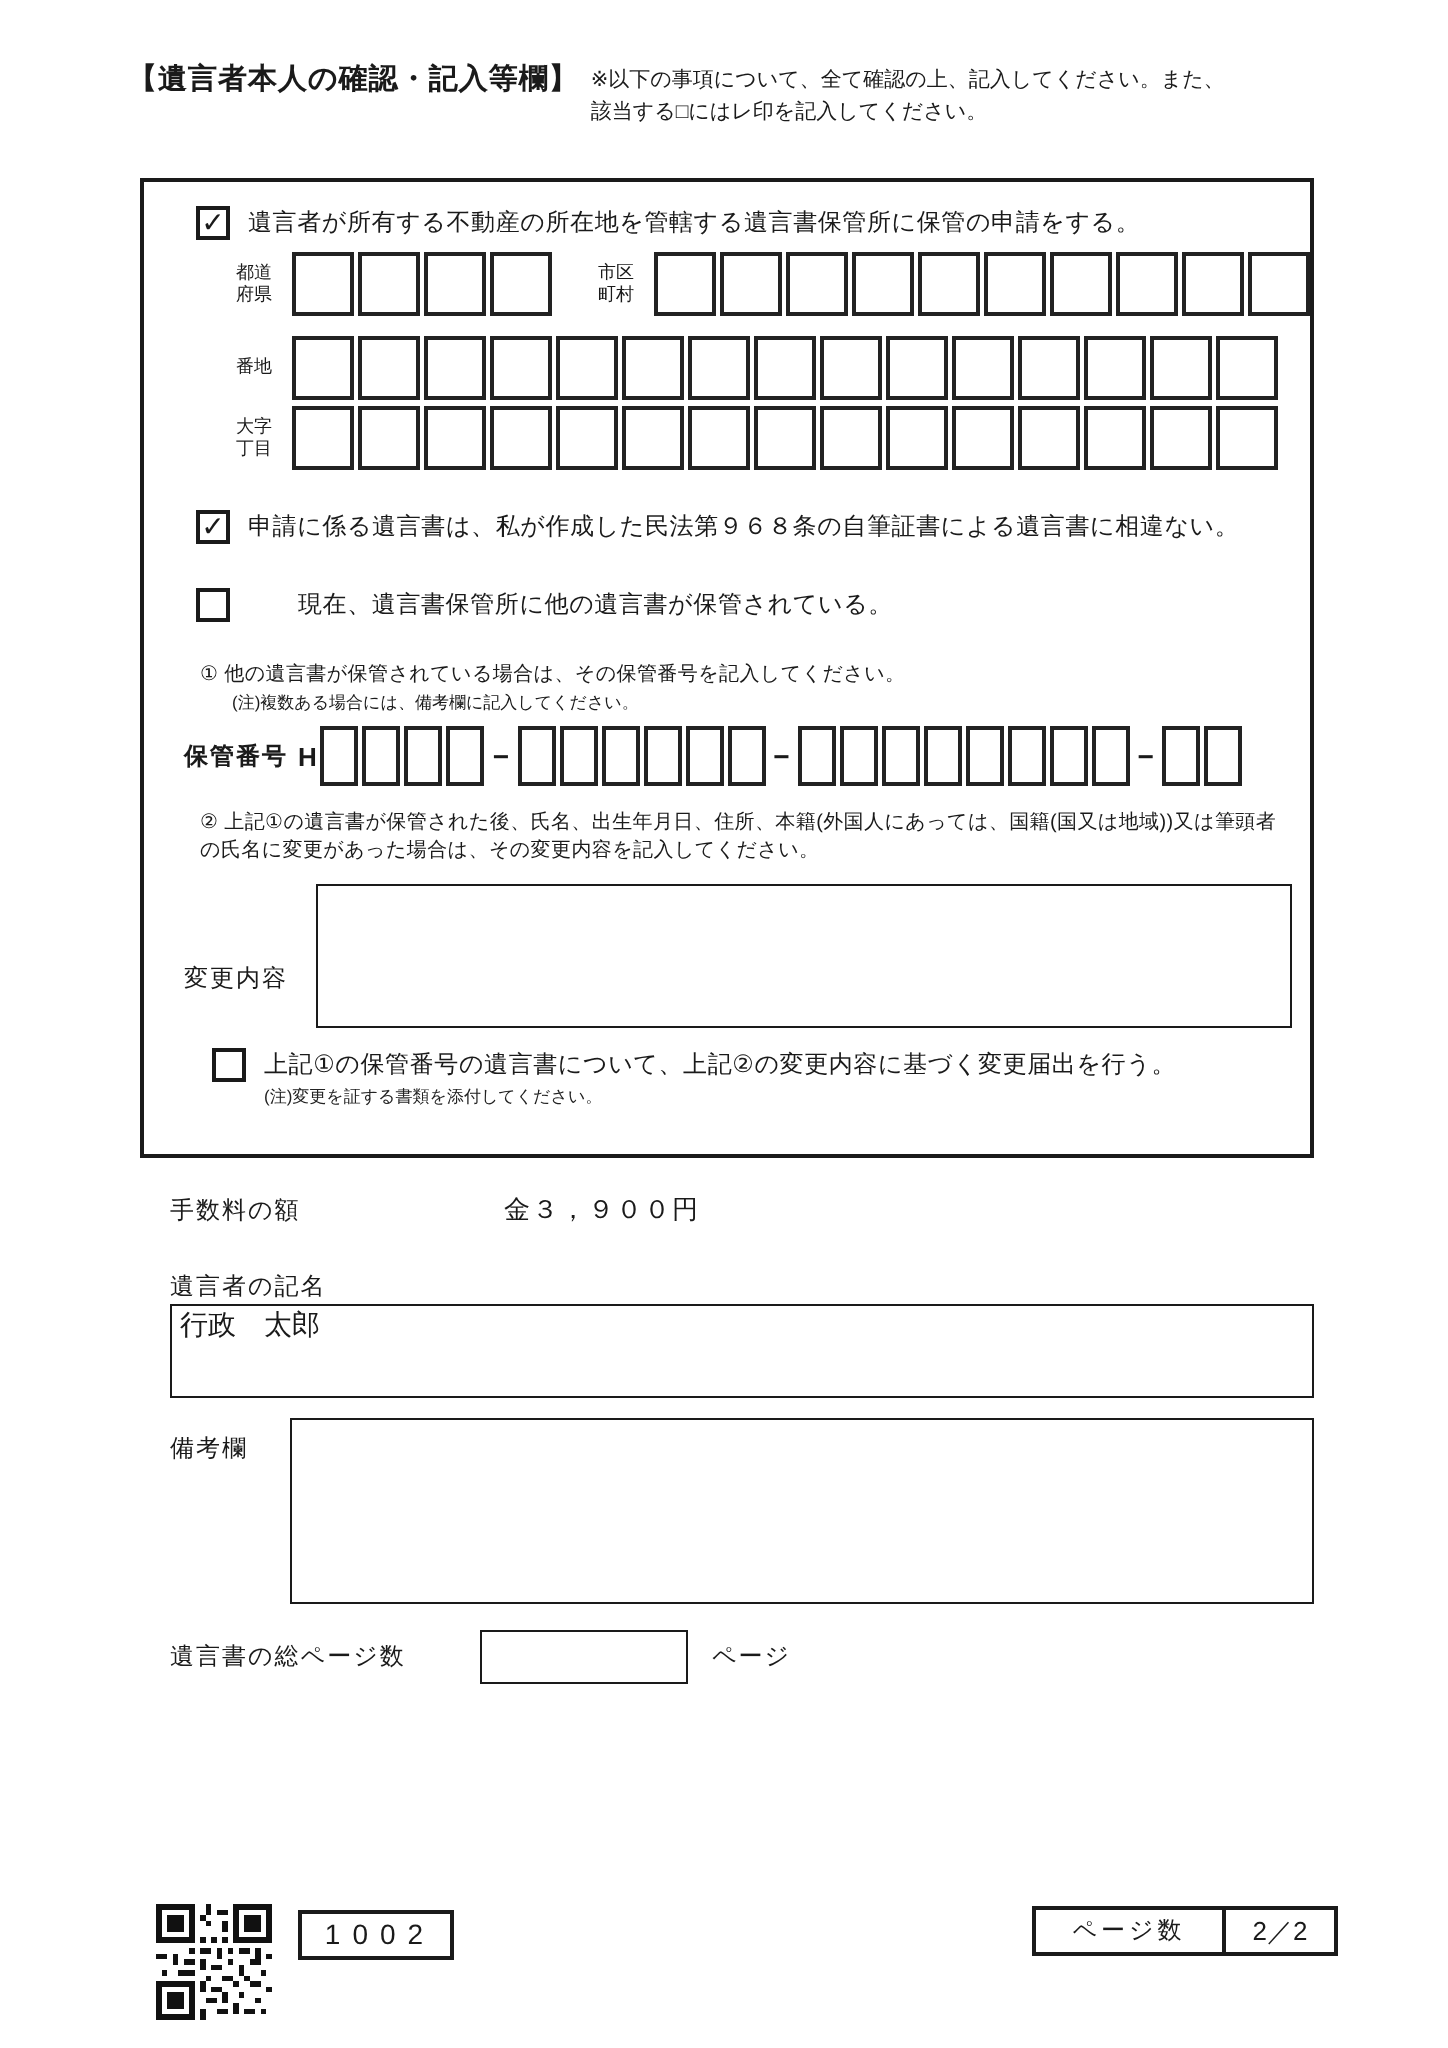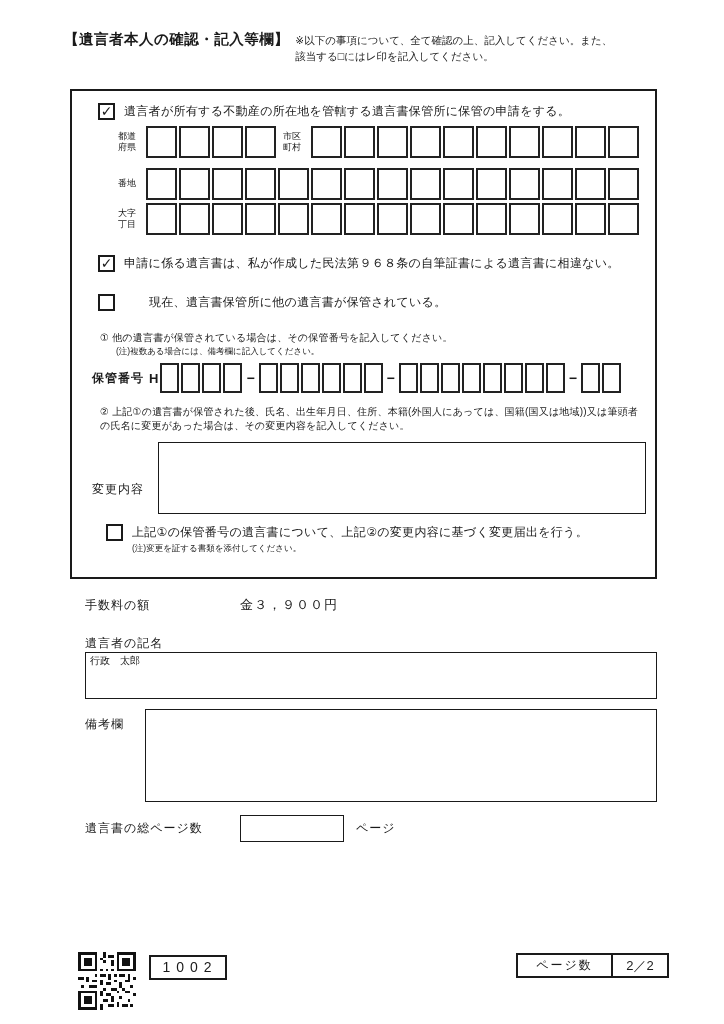--- a/index.html
+++ b/index.html
@@ -37,21 +37,21 @@
   .itext { font-size: 12px; line-height: 1.35; letter-spacing: 0.3px; }
   .subnote { font-size: 8.5px; margin: 2px 0 0 32px; color: #222; }
 
   
   .agrid { margin-left: 26px; margin-top: 6px; }
   .arow { display: flex; align-items: center; }
   .alabel {
     font-size: 9px; line-height: 1.15; width: 22px;
     flex: 0 0 auto; margin-right: 6px; text-align: left;
   }
-  .alabel.mid { margin-left: 5px; margin-right: 6px; font-family: Liberation Serif, serif; }
+  .alabel.mid { margin-left: 21px; margin-right: 6px; font-family: Liberation Serif, serif; }
   .boxes { display: flex; }
   .abox {
     width: 27px; height: 28px;
     border: 2px solid #222;
     margin-right: 2px;
   }
   .mt3 { margin-top: 3px; } .mt10 { margin-top: 10px; }
   .mt12 { margin-top: 12px; } .mt20 { margin-top: 20px; } .mt22 { margin-top: 22px; gap: 25px; }
 
   
@@ -66,25 +66,25 @@
   .sep { font-size: 14px; font-weight: bold; margin: 0 4px 0 2px; }
 
   .changerow { display: flex; align-items: center; margin-top: 10px; }
   .changelabel { font-size: 12px; width: 66px; flex: 0 0 auto; padding-top: 22px; letter-spacing: 1px; }
   .changebox { flex: 1 1 auto; height: 66px; border: 1.5px solid #1a1a1a; font-size: 12px; padding: 2px 4px; }
 
   
   .lrow { display: flex; margin-left: 85px; margin-right: 67px; }
   .llabel { font-size: 12px; width: 155px; flex: 0 0 auto; letter-spacing: 1px; }
   .llabel.narrow { width: 60px; }
-  .fee-row { margin-top: 17px; align-items: baseline; }
+  .fee-row { margin-top: 17px; align-items: baseline; gap: 12px; }
   .fee-value { font-size: 13px; letter-spacing: 1px; }
   .name-row { margin-top: 13px; flex-direction: column; }
   .name-row .llabel { padding-top: 8px; }
-  .namebox { flex: 1 1 auto; height: 43px; border: 1.5px solid #1a1a1a; font-size: 10px; padding: 1px 4px; }
+  .namebox { flex: 1 1 auto; height: 43px; border: 1.5px solid #1a1a1a; font-size: 14px; padding: 1px 4px; }
   .remarks-row { margin-top: 10px; }
   .remarks-row .llabel { padding-top: 7px; }
   .remarksbox { flex: 1 1 auto; height: 87px; border: 1.5px solid #1a1a1a; font-size: 12px; padding: 2px 4px; }
   .pages-row { margin-top: 13px; align-items: center; }
   .pagesbox { width: 96px; height: 23px; border: 1.5px solid #1a1a1a; font-size: 12px; padding: 1px 3px; }
   .pagesunit { font-size: 12px; margin-left: 12px; letter-spacing: 1px; }
 
   
   .qr { position: absolute; left: 78px; top: 952px; width: 58px; height: 58px; }
   .formnum {

